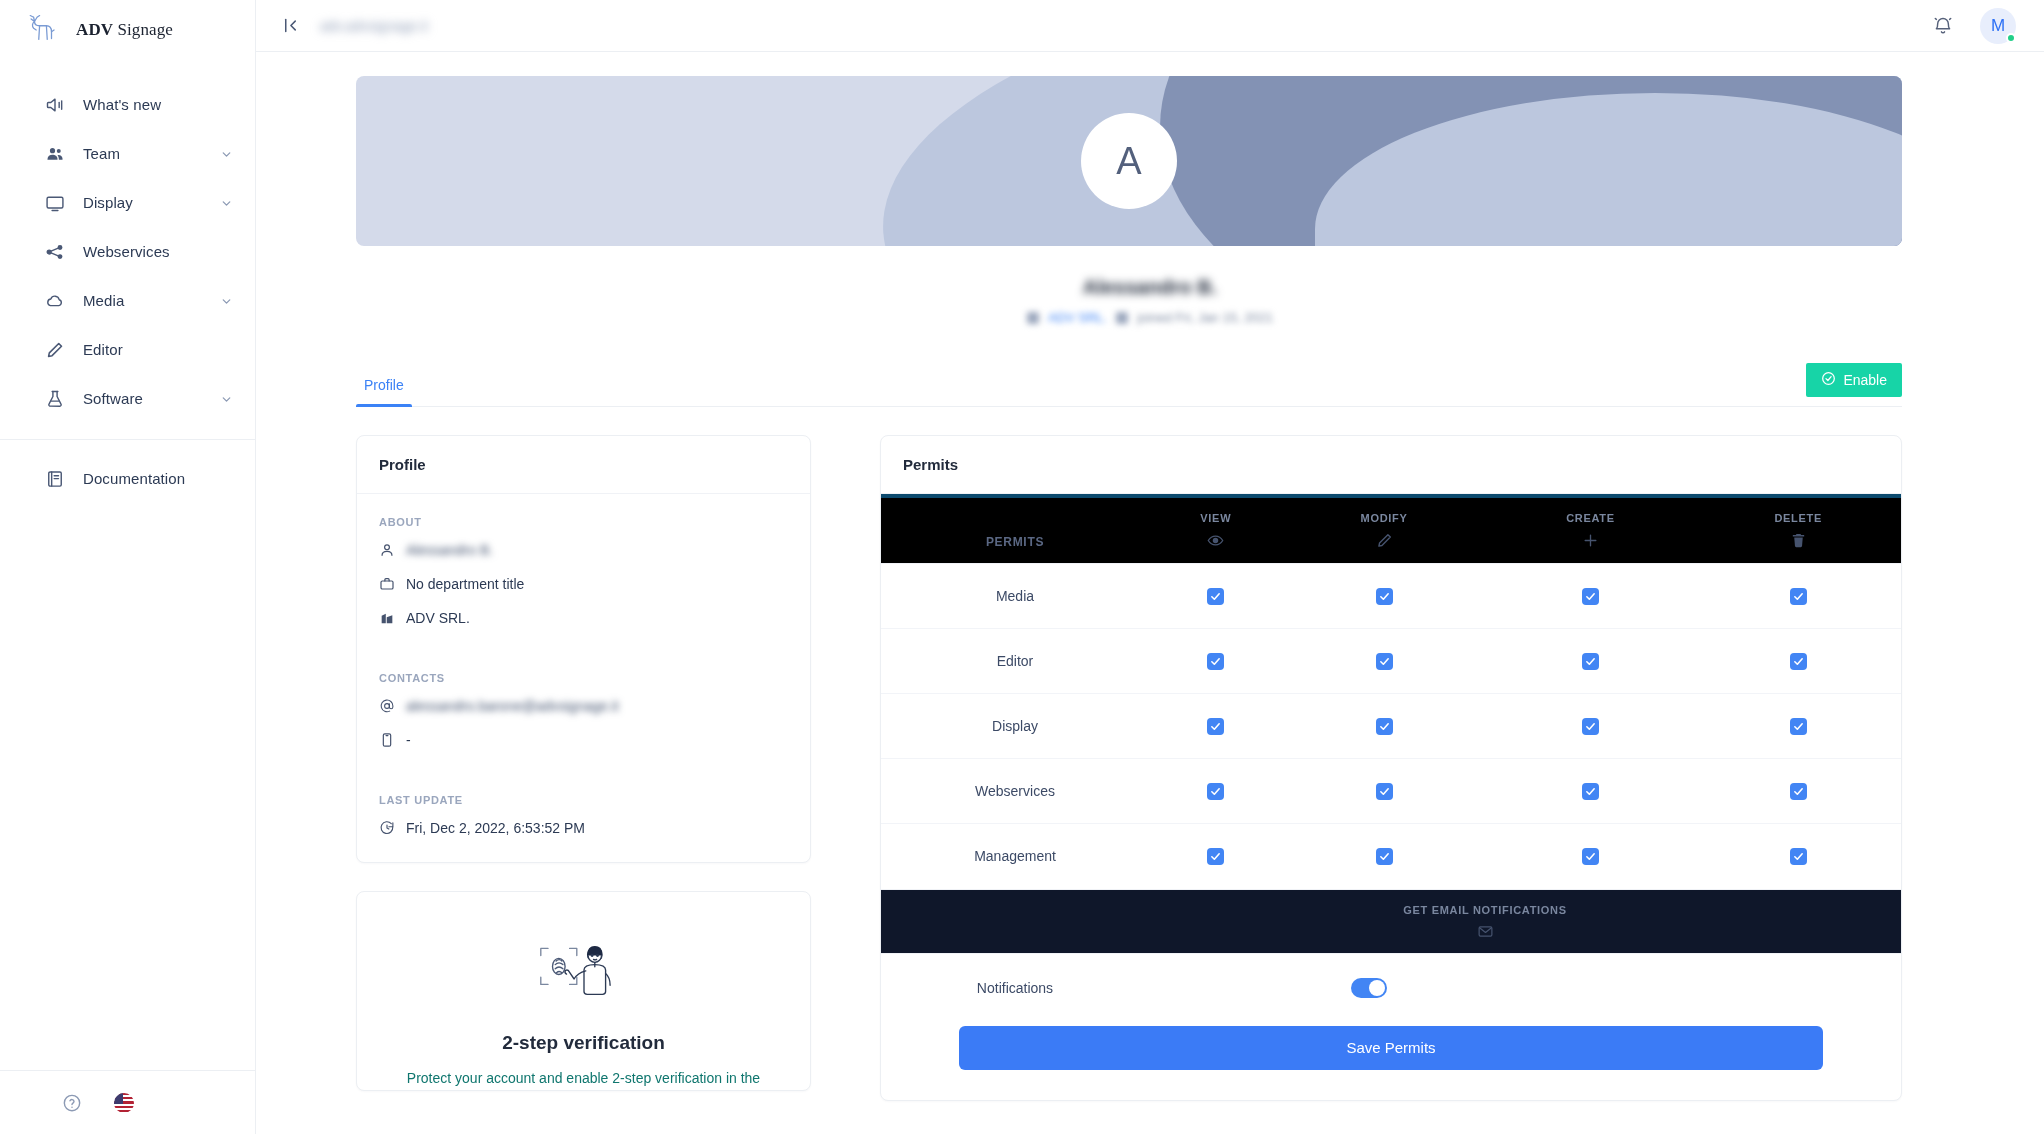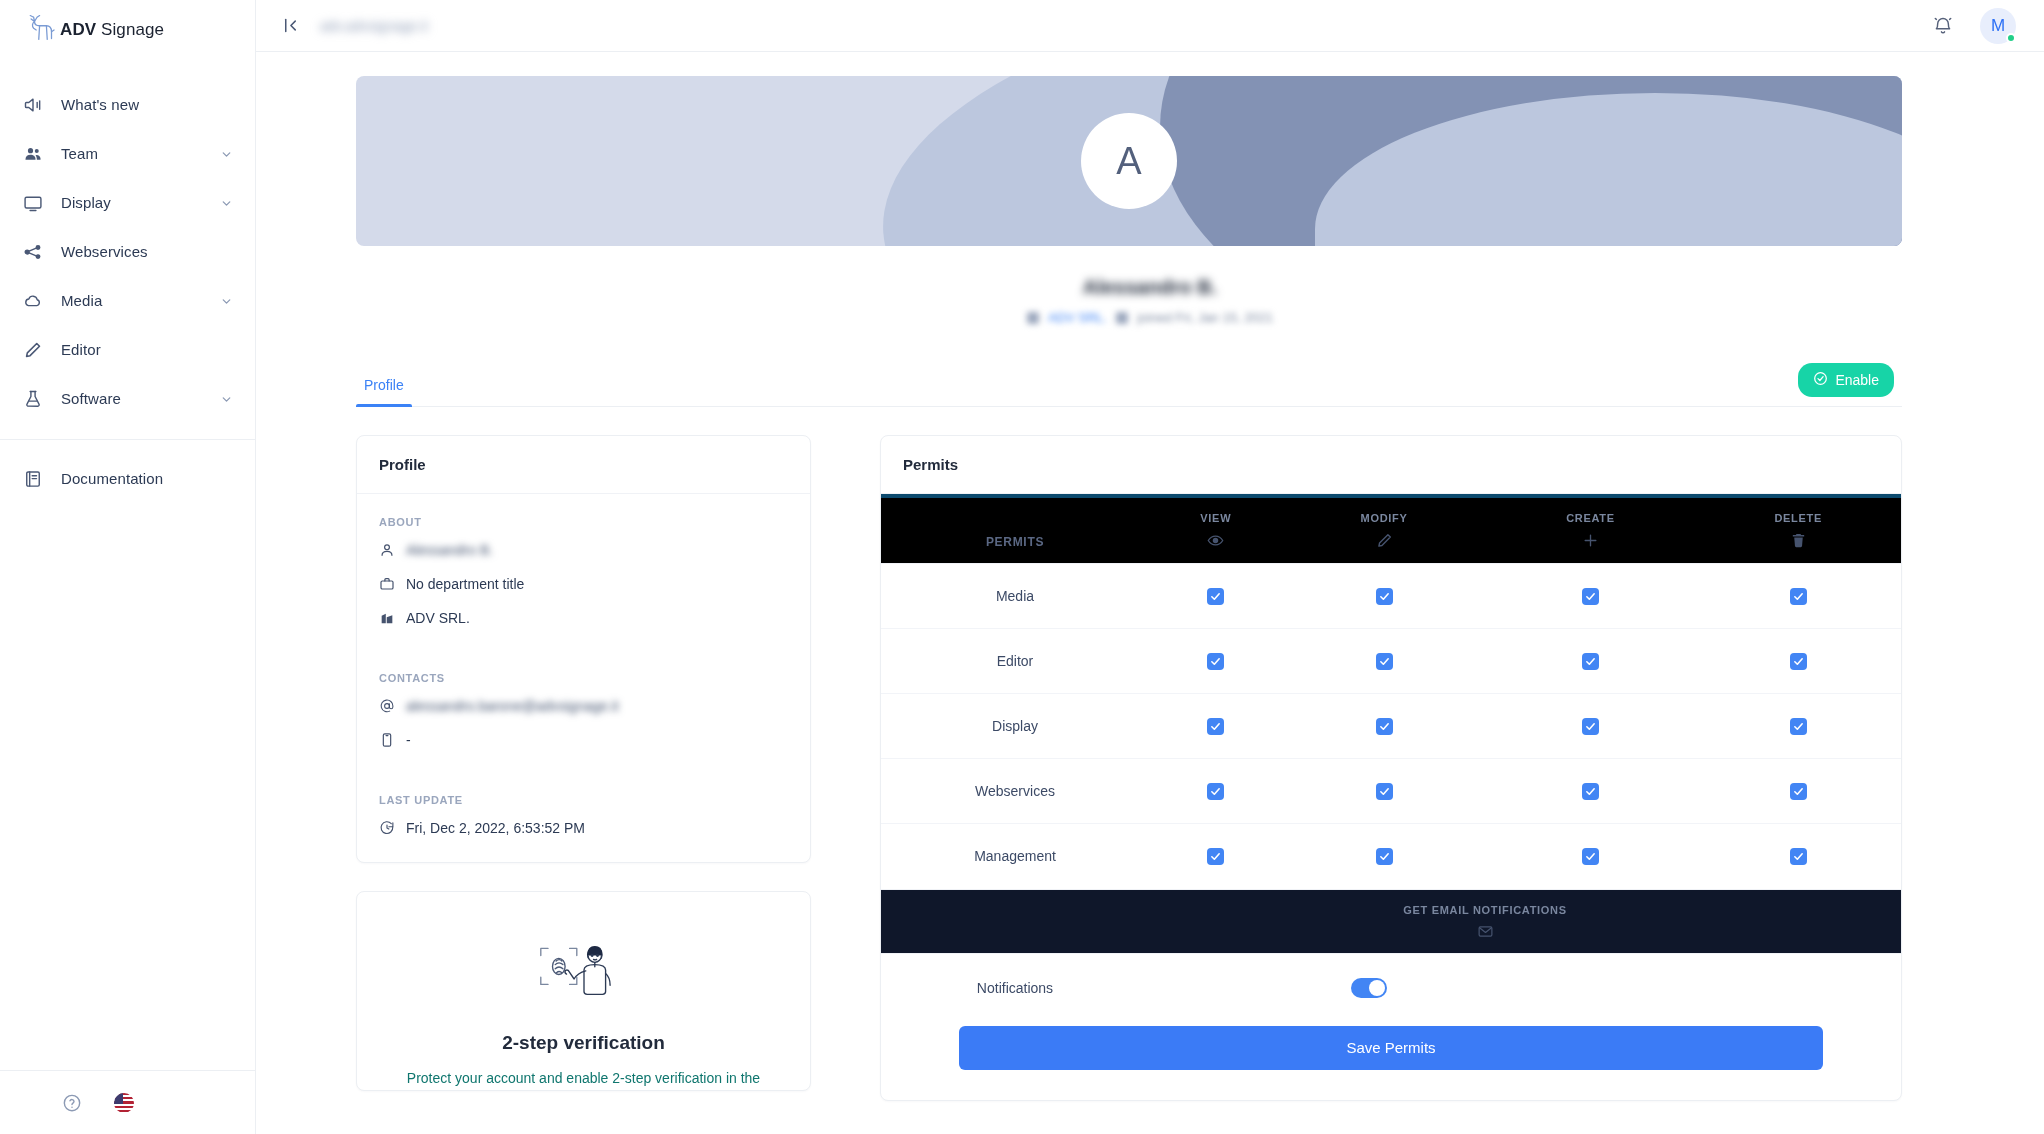--- a/index.html
+++ b/index.html
@@ -14,33 +14,34 @@
 
   
   .sidebar {
     width: 256px; height: 1134px; flex: 0 0 256px;
     background: #ffffff;
     border-right: 1px solid #eceff3;
     position: relative;
   }
   .brand {
     height: 52px; display: flex; align-items: center;
-    padding-left: 26px; gap: 0;
+    padding-left: 26px; gap: 16px;
     margin-top: 4px;
+    font-family: Liberation Serif, serif;
   }
   .brand-logo { width: 34px; height: 34px; flex: 0 0 34px; }
   .brand-text { font-size: 17px; color: #1b2230; letter-spacing: .1px; white-space: nowrap;}
   .brand-text b { font-weight: 700; }
   .brand-text span { font-weight: 400; }
 
   .nav { margin-top: 24px; }
   .nav-item {
     display: flex; align-items: center;
-    height: 49px; padding: 0 22px 0 10px;
-    cursor: pointer; position: relative; margin-left: 12px;
+    height: 49px; padding: 0 22px 0 44px;
+    cursor: pointer; position: relative;
   }
   .nav-ico {
     width: 22px; height: 22px; flex: 0 0 22px;
     display: flex; align-items: center; justify-content: center;
     color: #4a5875;
   }
   .nav-ico svg { display:block; }
   .nav-label {
     margin-left: 17px; font-size: 15px; color: #2c3a54;
     letter-spacing: .1px; flex: 1 1 auto; white-space: nowrap;
@@ -159,23 +160,23 @@
   }
   .tab {
     font-size: 14px; color: #3b82f6; font-weight: 500;
     padding: 0 8px 13px 8px; position: relative; cursor: pointer;
   }
   .tab.active::after {
     content: ''; position: absolute; left: 0; right: 0; bottom: -1px;
     height: 3px; background: #3b82f6; border-radius: 2px 2px 0 0;
   }
   .enable-btn {
-    position: absolute; right: 8px; bottom: 9px;
+    position: absolute; right: 0; bottom: 9px;
     background: #17d4a7; color: #fff;
-    border: none; border-radius: 14px;
+    border: none; border-radius: 2px;
     height: 34px; padding: 0 15px;
     display: flex; align-items: center; gap: 7px;
     font-size: 14px; font-family: inherit; cursor: pointer;
   }
   .enable-btn svg { width: 15px; height: 15px; }
 
   
   .cols {
     display: flex; gap: 32px;
     margin: 28px 142px 0 100px;

